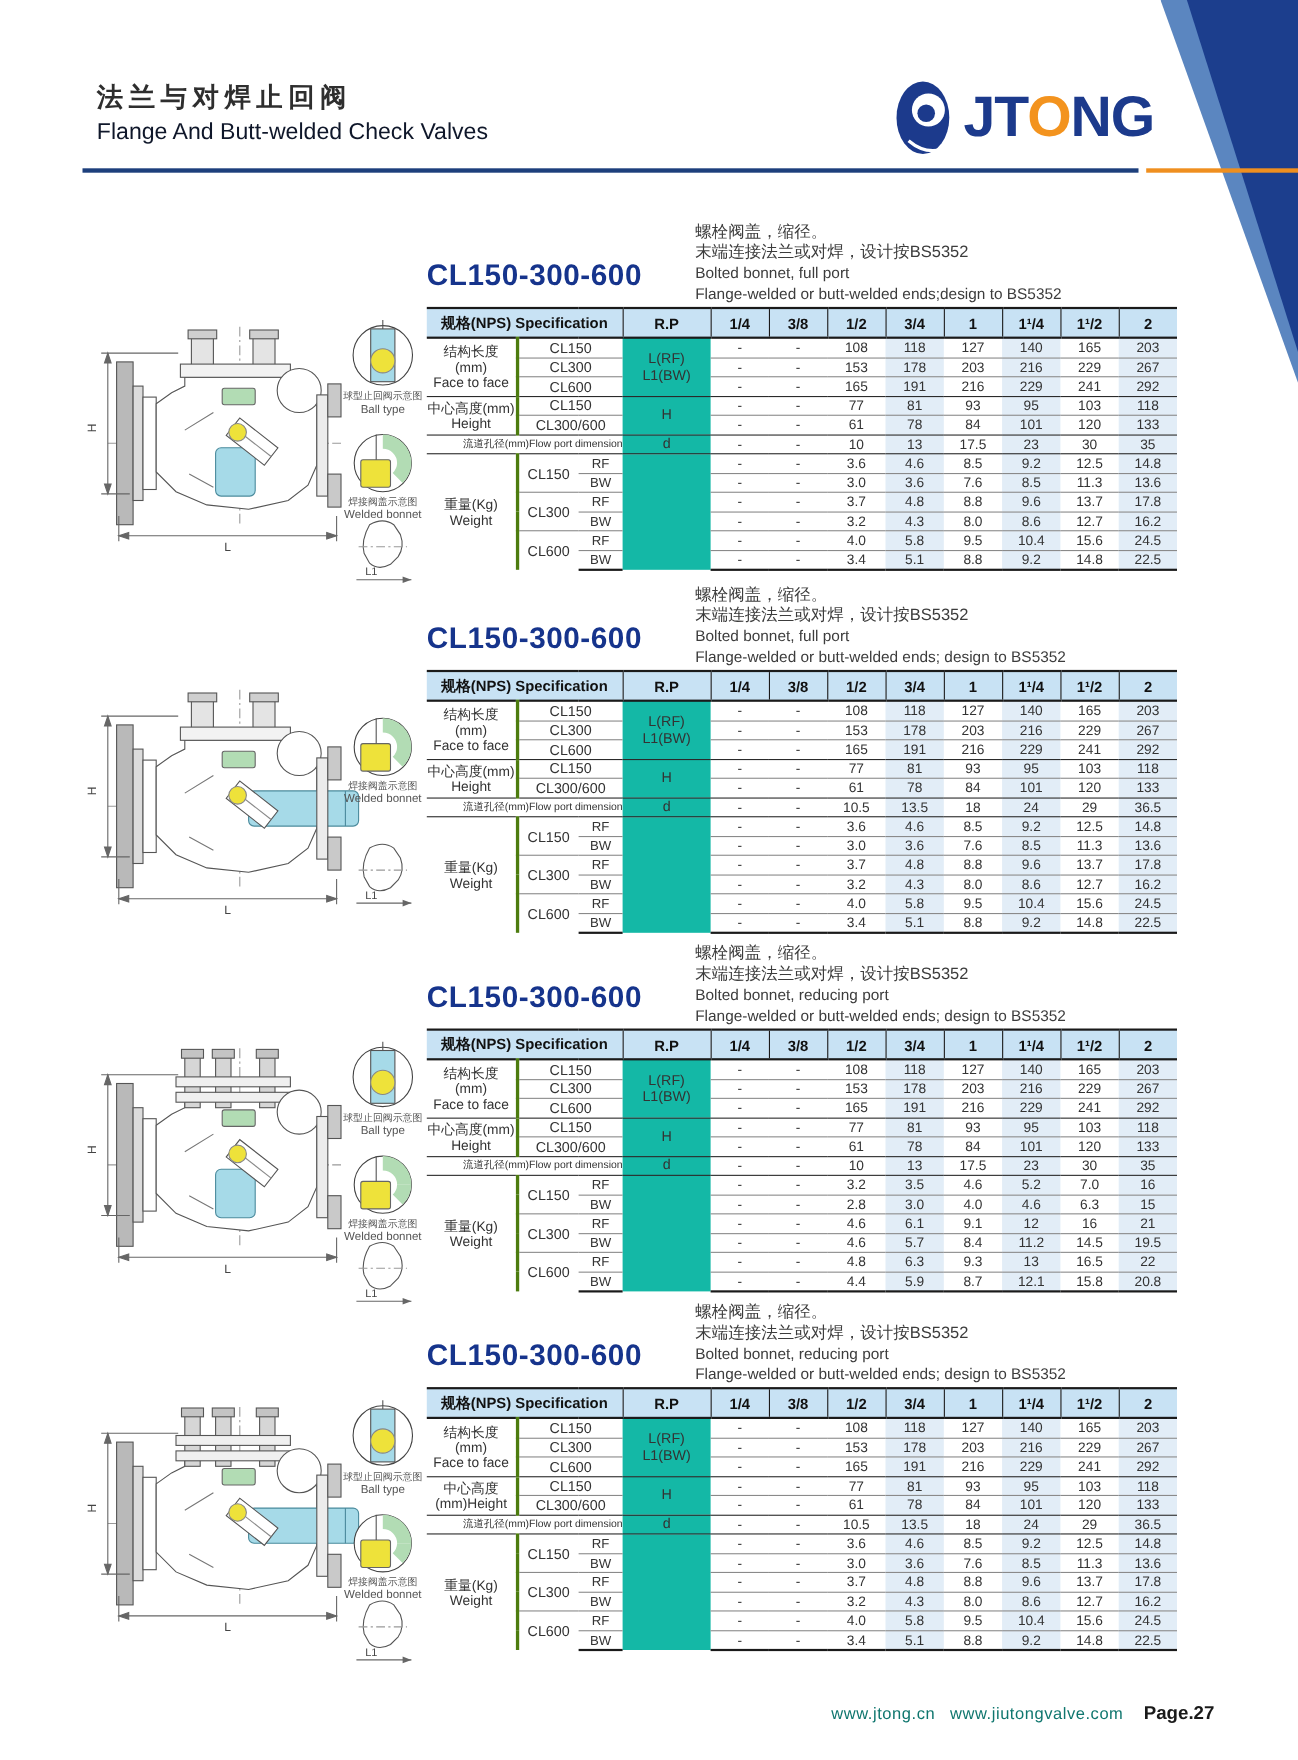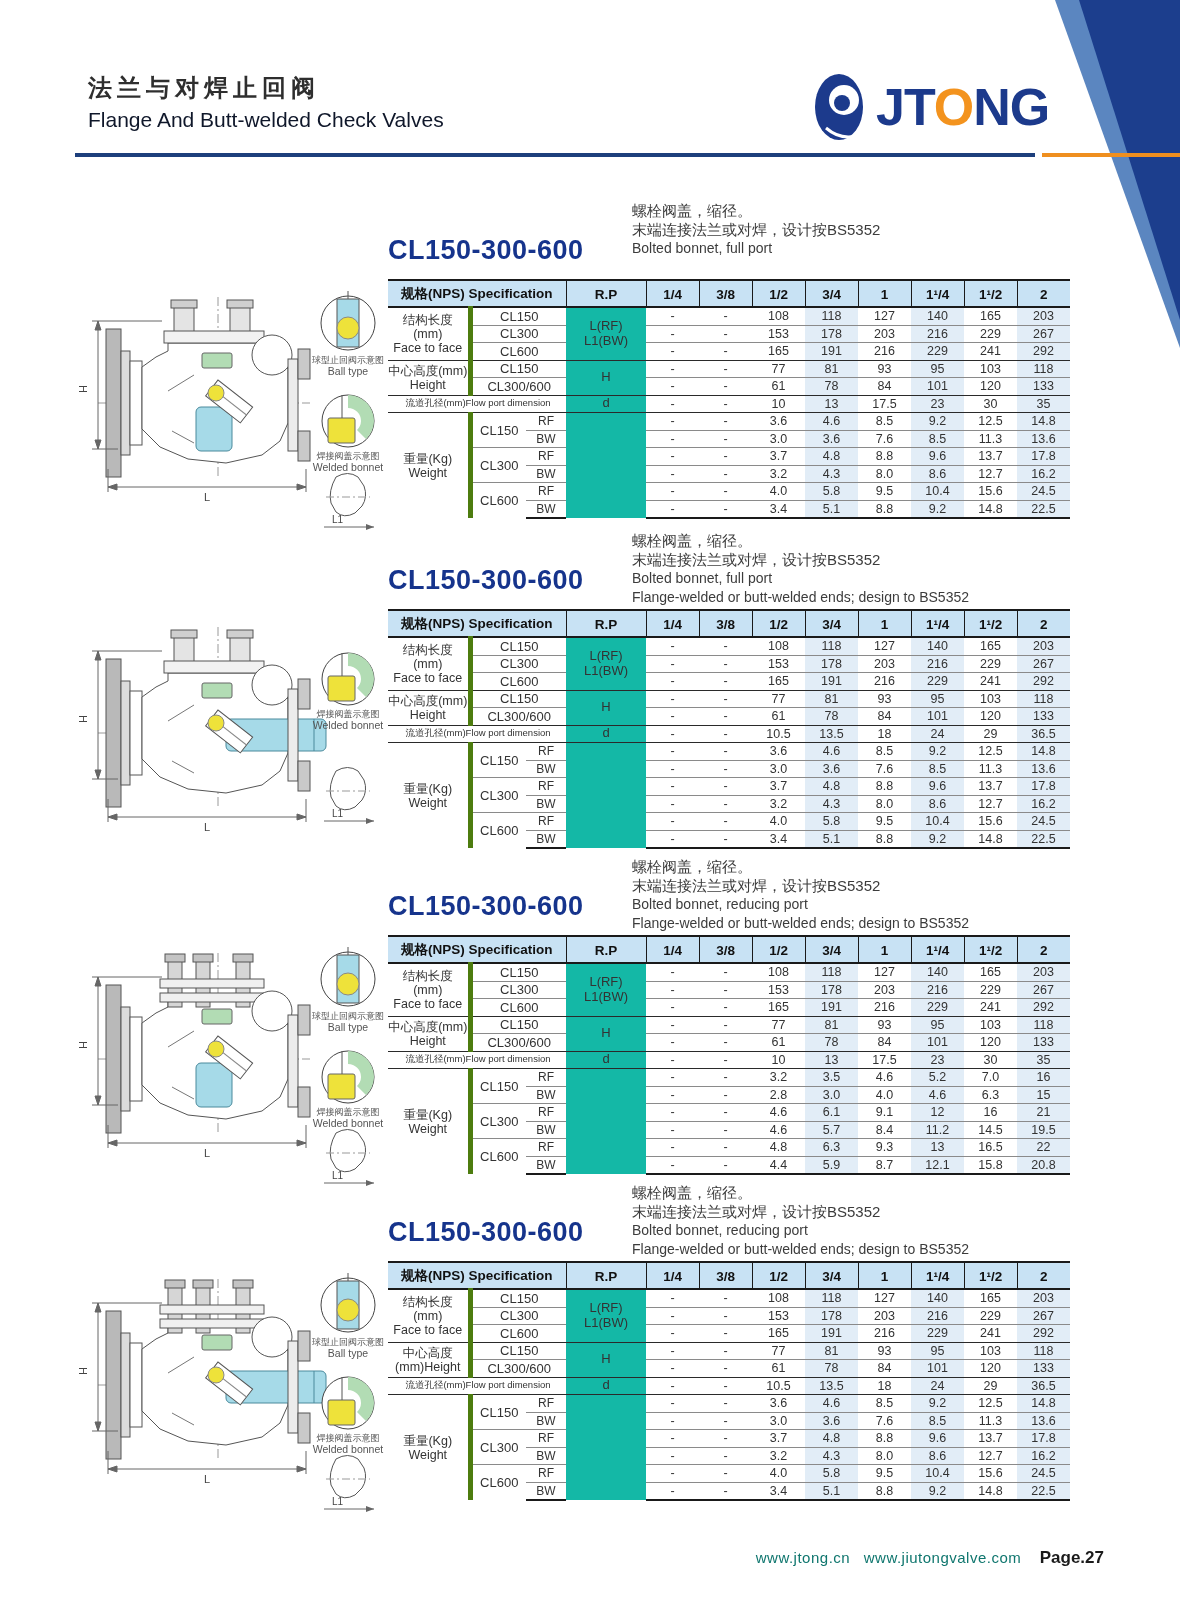--- a/index.html
+++ b/index.html
@@ -28,25 +28,25 @@
 
   
   .tbl table{border-collapse:collapse;table-layout:fixed;width:682px;}
   .tbl th{background:#c8e2f4;font-size:13.5px;font-weight:bold;color:#111;
           padding:4px 0 3px;border-top:2.5px solid #1a1a1a;border-bottom:2.5px solid #1a1a1a;
           border-left:1.5px solid #1a1a1a;}
   .tbl th:first-child{border-left:none;}
   .tbl td{text-align:center;font-size:12.5px;color:#333;height:16.5px;padding:0;border-top:1px solid #8a8a8a;}
   .tbl tr.gt td{border-top:1.8px solid #2a2a2a;}
   .tbl tr.last td{border-bottom:2.5px solid #1a1a1a;}
-  .tbl td.lblA{font-size:12.5px;line-height:1.12;border-right:5px solid #4d7c0f;}
+  .tbl td.lblA{font-size:12.5px;line-height:1.12;border-right:3px solid #4d7c0f;}
   .tbl td.cls{font-size:13px;}
   .tbl td.end{font-size:12px;text-align:center;}
   .tbl td.rp-cell{background:#14b8a6;font-size:13px;line-height:1.15;}
-  .tbl td.flow-lbl{font-size:9.5px;text-align:center;padding-left:2px;white-space:nowrap;}
+  .tbl td.flow-lbl{font-size:9.5px;text-align:right;padding-left:2px;white-space:nowrap;}
   .tbl td.tint{background:#e2edf7;}
 
   
   .footer{position:absolute;top:1548px;left:0;width:1104px;text-align:right;}
   .footer .urls{font-size:15px;color:#0f766e;letter-spacing:0.5px;}
   .footer .pg{font-size:17px;font-weight:bold;color:#1a1a1a;margin-left:14px;}
 
   svg text{font-family:"Liberation Sans","DejaVu Sans",sans-serif;}
 </style>
 </head>
@@ -141,20 +141,21 @@
             <polygon points="298,256 290,253 290,259" fill="#666" stroke="none"></polygon>
           </g>
           <text x="256" y="252" font-size="10" fill="#444">L1</text>
         </svg></div>
     <div class="content">
       <h2 class="sec-title">CL150-300-600</h2>
       <div class="desc">
         <div class="zh">螺栓阀盖，缩径。</div>
         <div class="zh">末端连接法兰或对焊，设计按BS5352</div>
         <div class="en">Bolted bonnet, full port</div>
+        <div class="en">Flange-welded or butt-welded ends;design to BS5352</div>
       </div>
       <div class="tbl" id="tbl0">
           <table>
             <colgroup>
               <col style="width:82px">
               <col style="width:56px">
               <col style="width:40px">
               <col style="width:80px">
               <col style="width:53px">
               <col style="width:53px">

